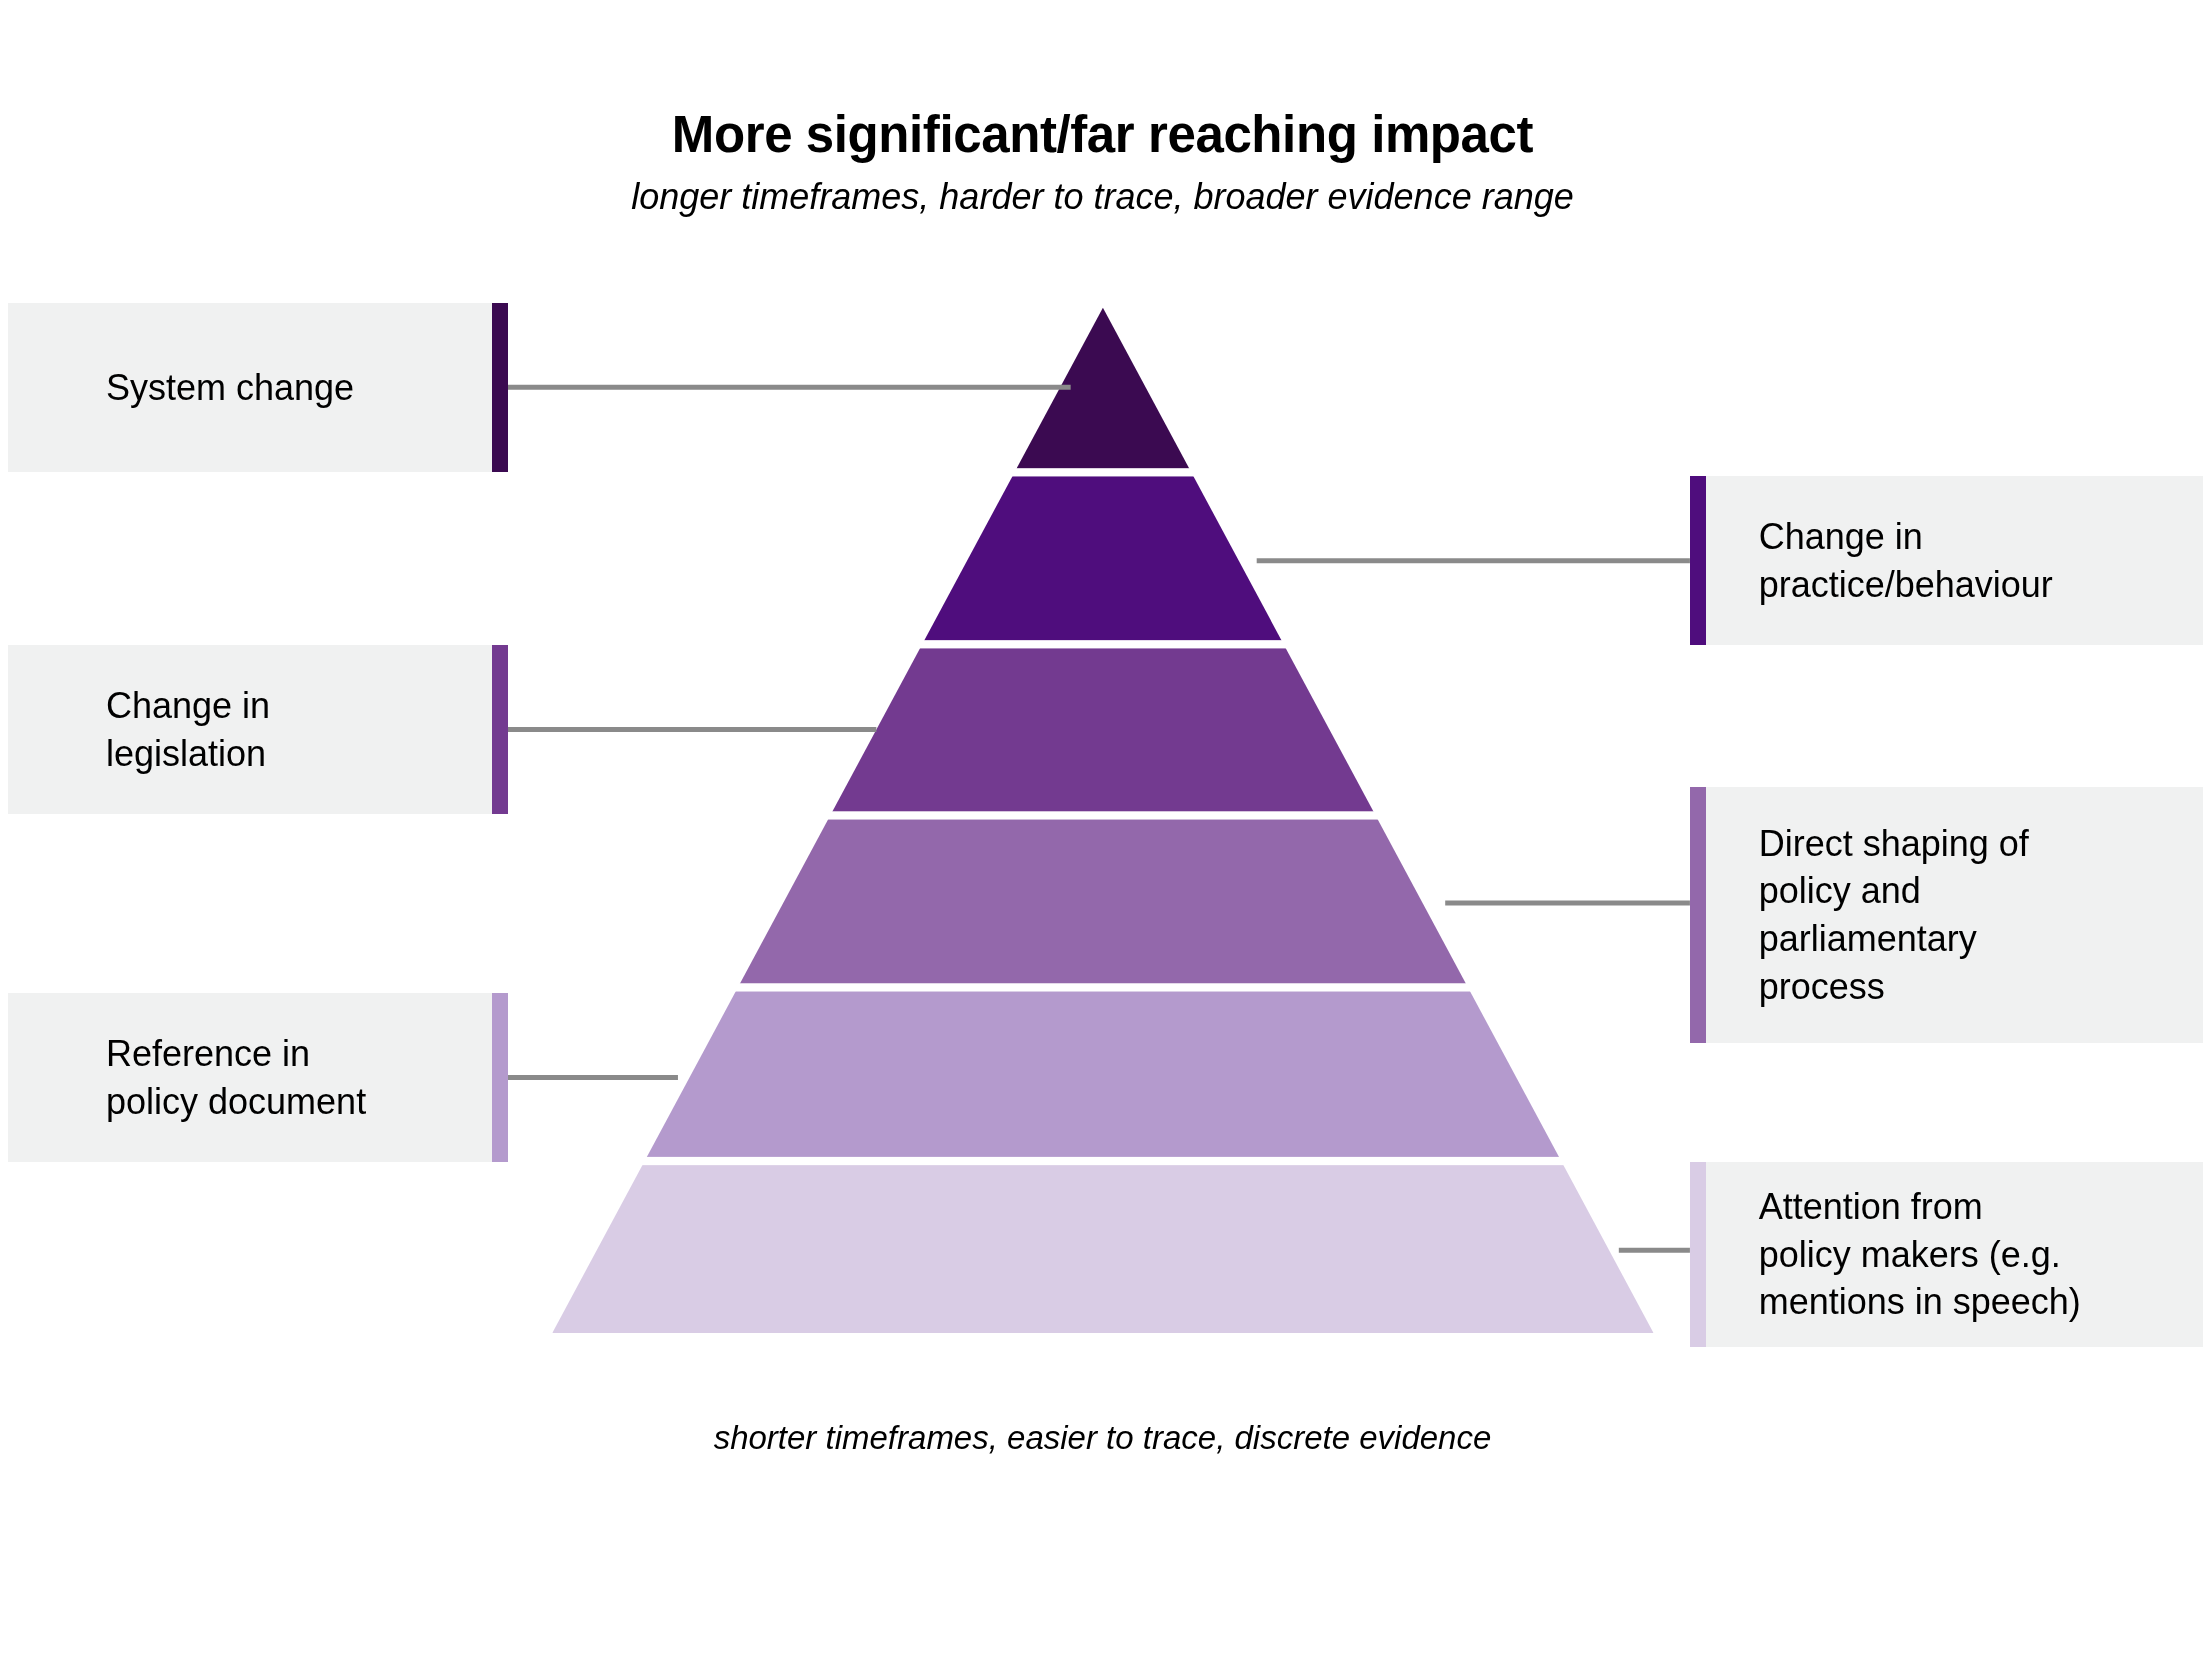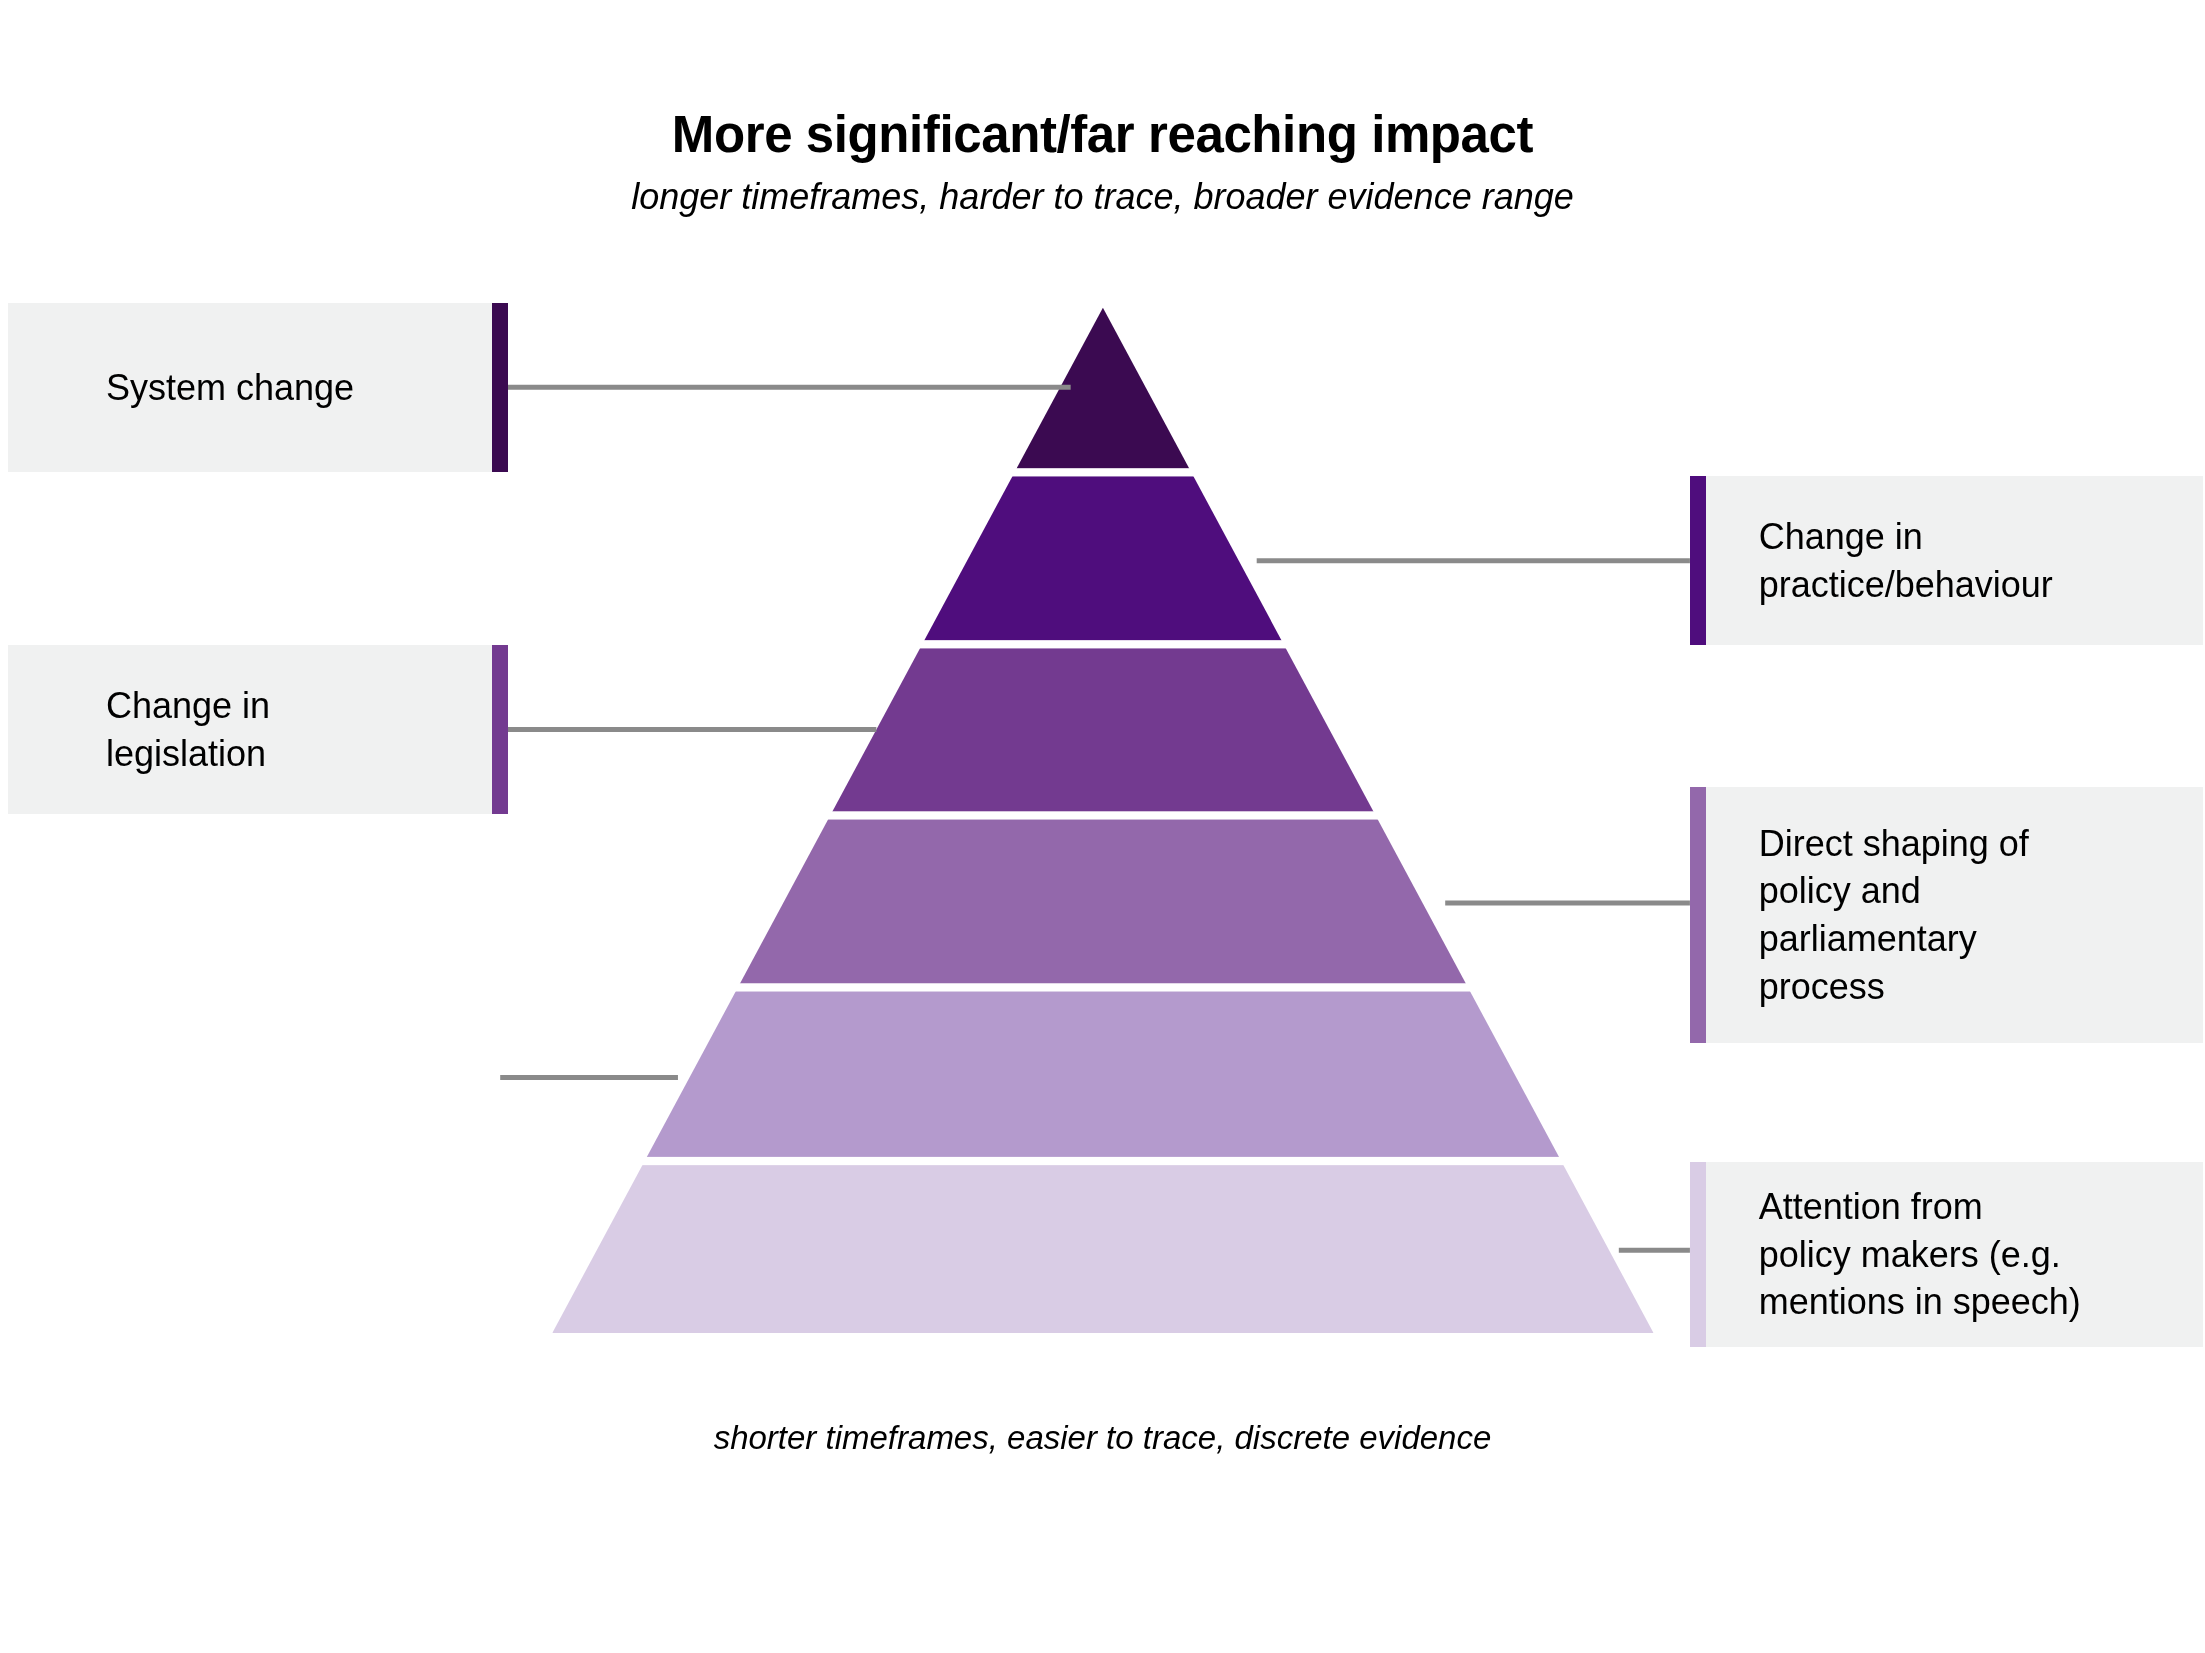--- a/index.html
+++ b/index.html
@@ -134,20 +134,25 @@
     <span class="label-text">System change</span>
     <span class="accent" style="background:#3b0a51;"></span>
   </div>
 
   <div class="label-box label-left" id="box-change-legislation" style="top:645px; height:169px; width:500px;">
     <span class="label-text">Change in
 legislation</span>
     <span class="accent" style="background:#733a90;"></span>
   </div>
 
+  <div class="label-box label-left" id="box-reference-policy-document" style="top:993px; height:169px; width:500px;">
+    <span class="label-text">Reference in
+policy document</span>
+    <span class="accent" style="background:#b49acd;"></span>
+  </div>
 
   <div class="label-box label-right" id="box-change-practice-behaviour" style="left:1690px; top:476px; height:169px; width:515px;">
     <span class="accent" style="background:#4f0d7d;"></span>
     <span class="label-text">Change in
 practice/behaviour</span>
   </div>
 
   <div class="label-box label-right" id="box-direct-shaping-policy" style="left:1690px; top:787px; height:256px; width:515px;">
     <span class="accent" style="background:#9368ab;"></span>
     <span class="label-text">Direct shaping of

